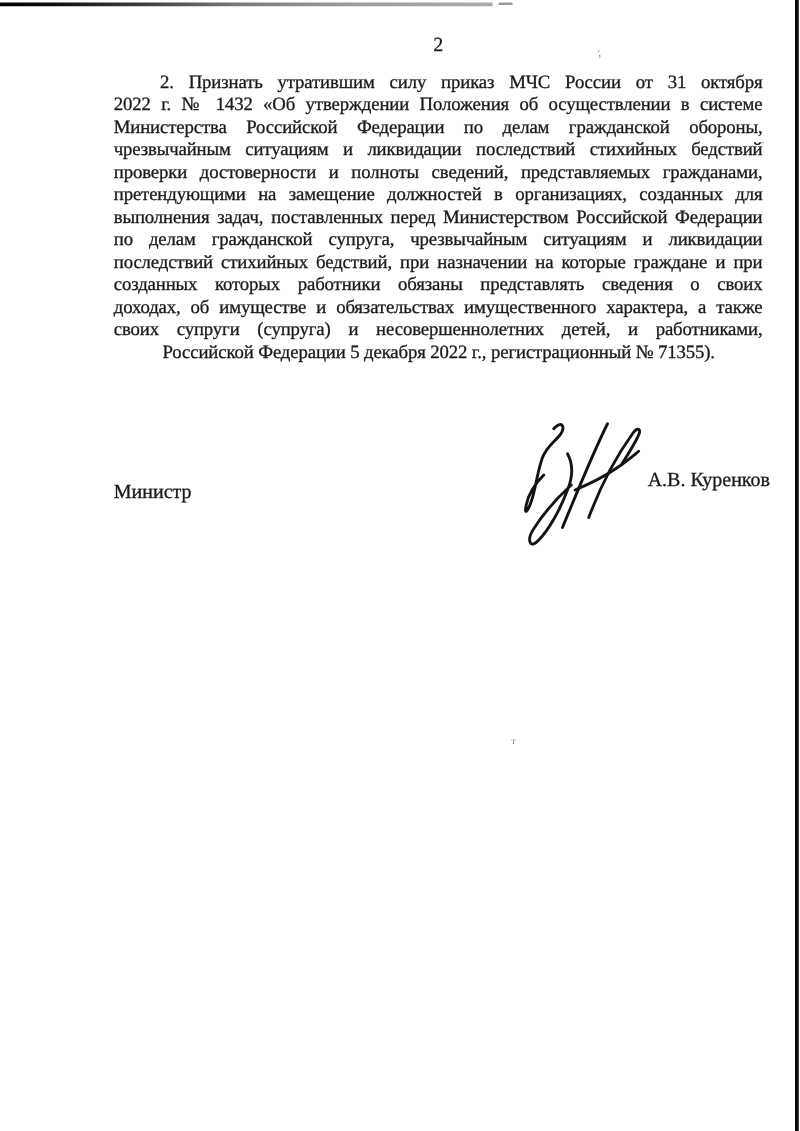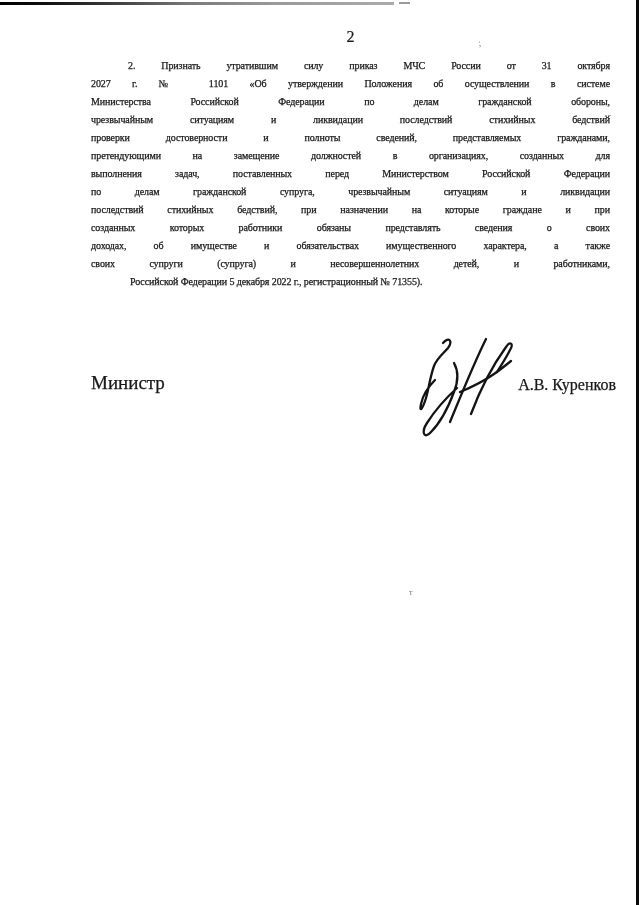--- a/index.html
+++ b/index.html
@@ -25,29 +25,29 @@
     position: absolute; right: 1px; top: 0; width: 3px; height: 905px;
     background: #0a0a0a;
   }
   .page-number {
     position: absolute; left: 91px; top: 27px; width: 519px;
     text-align: center; font-size: 16px; line-height: 20px;
     -webkit-text-stroke: 0.2px currentColor;
   }
   .body-paragraph {
     position: absolute; left: 91px; top: 57px; width: 519px;
-    font-size: 10px; line-height: 18px; letter-spacing: -0.1px;
+    font-size: 15px; line-height: 18px; letter-spacing: -0.1px;
     -webkit-text-stroke: 0.25px currentColor;
   }
   .line { text-align: justify; text-align-last: justify; height: 18px; }
   .line-first { text-indent: 37px; }
   .line-last { text-align-last: left; margin-left: 39px; }
   .sig-title {
-    position: absolute; left: 91px; top: 374px;
-    font-size: 19px; line-height: 18px;
+    position: absolute; left: 91px; top: 385px;
+    font-size: 16px; line-height: 18px;
     -webkit-text-stroke: 0.25px currentColor;
   }
   .sig-name {
     position: absolute; right: 24px; top: 376px;
     font-size: 16px; line-height: 18px;
     -webkit-text-stroke: 0.25px currentColor;
   }
   .sig-svg { position: absolute; left: 418px; top: 335px; }
   .artifact { position: absolute; color: #8a8a8a; }
   .artifact-top { left: 478px; top: 37px; font-size: 10px; transform: rotate(-10deg); }
@@ -62,21 +62,21 @@
   <div class="scan-top-line"></div>
   <div class="scan-top-dash"></div>
   <div class="scan-right-line"></div>
 
   <div class="page-number">2</div>
 
   <span class="artifact artifact-top">;</span>
 
   <div class="body-paragraph">
     <div class="line line-first">2.  Признать утратившим силу приказ МЧС России от 31 октября</div>
-    <div class="line">2027 г. № 1101 «Об утверждении Положения об осуществлении в системе</div>
+    <div class="line">2022 г. № 1432 «Об утверждении Положения об осуществлении в системе</div>
     <div class="line">Министерства Российской Федерации по делам гражданской обороны,</div>
     <div class="line">чрезвычайным ситуациям и ликвидации последствий стихийных бедствий</div>
     <div class="line">проверки достоверности и полноты сведений, представляемых гражданами,</div>
     <div class="line">претендующими на замещение должностей в организациях, созданных для</div>
     <div class="line">выполнения задач, поставленных перед Министерством Российской Федерации</div>
     <div class="line">по делам гражданской супруга, чрезвычайным ситуациям и ликвидации</div>
     <div class="line">последствий стихийных бедствий, при назначении на которые граждане и при</div>
     <div class="line">созданных которых работники обязаны представлять сведения о своих</div>
     <div class="line">доходах, об имуществе и обязательствах имущественного характера, а также</div>
     <div class="line">своих супруги (супруга) и несовершеннолетних детей, и работниками,</div>

